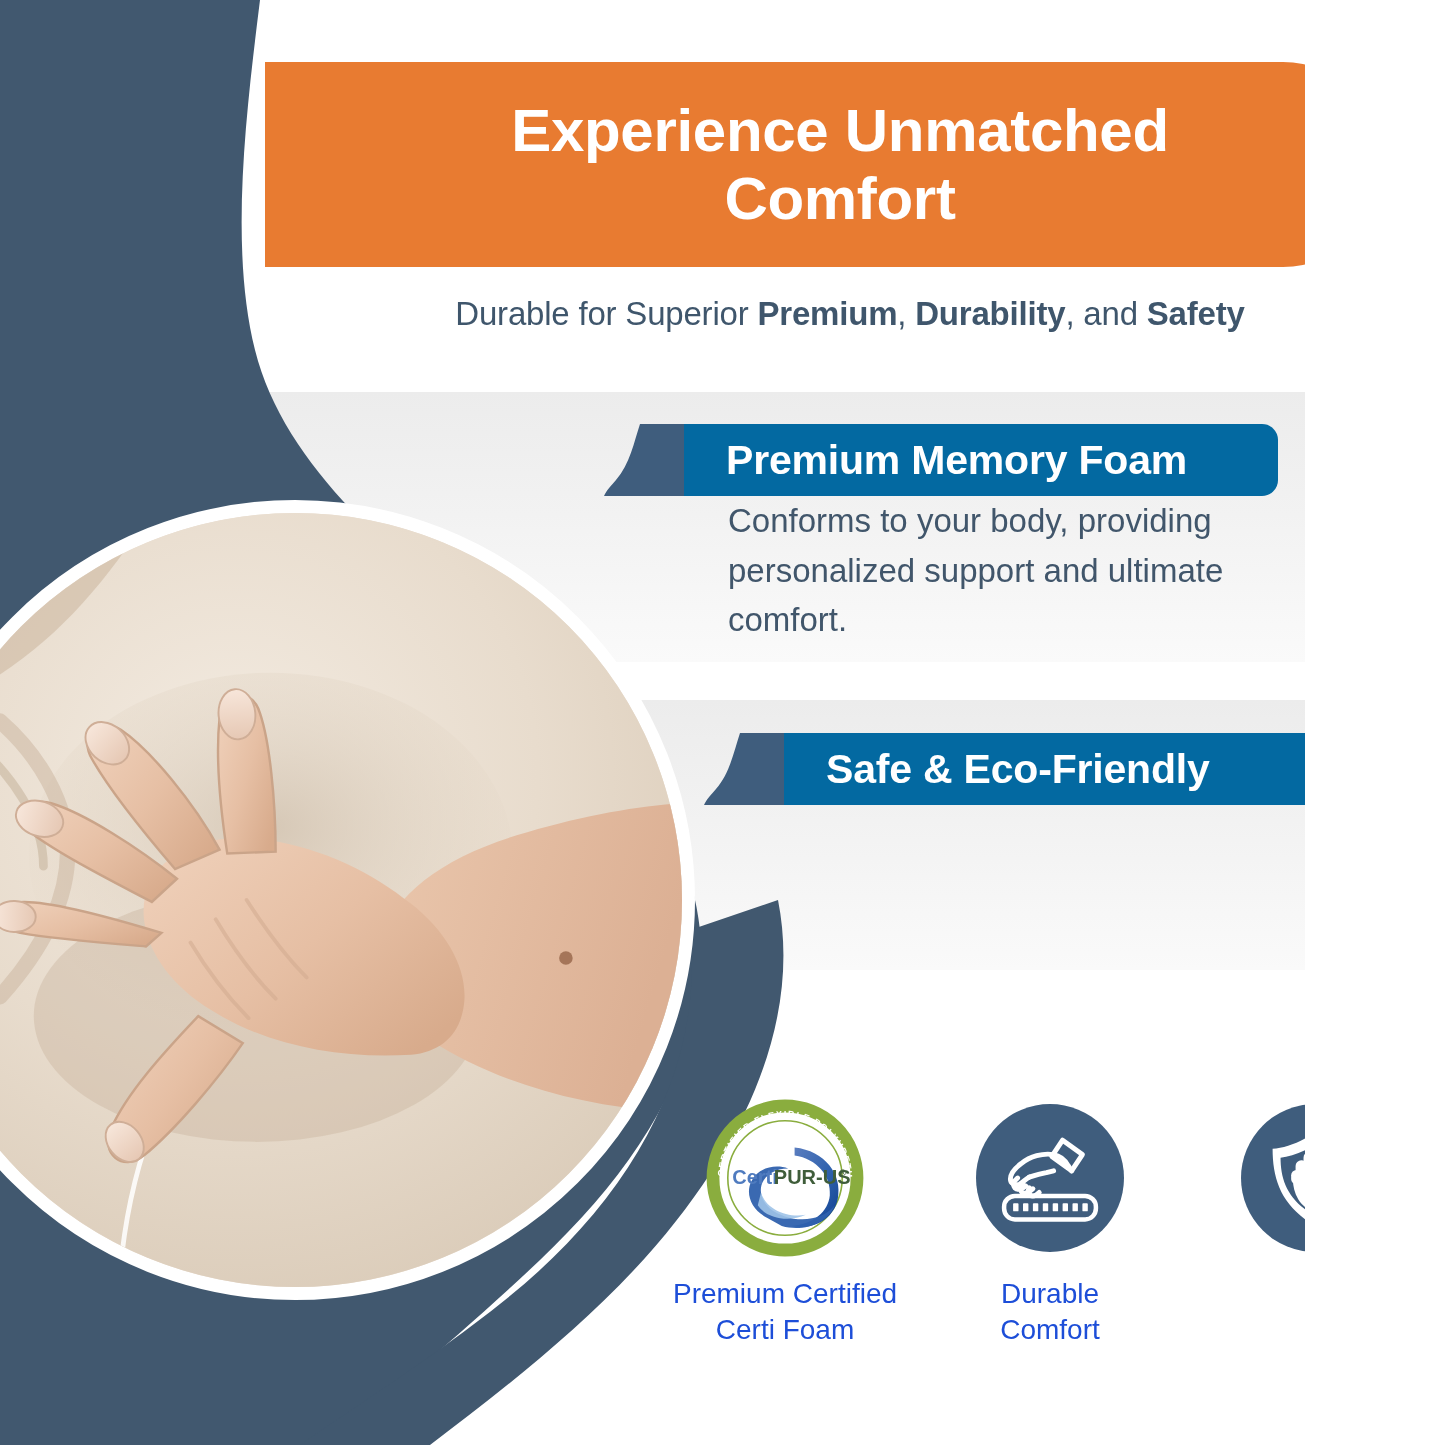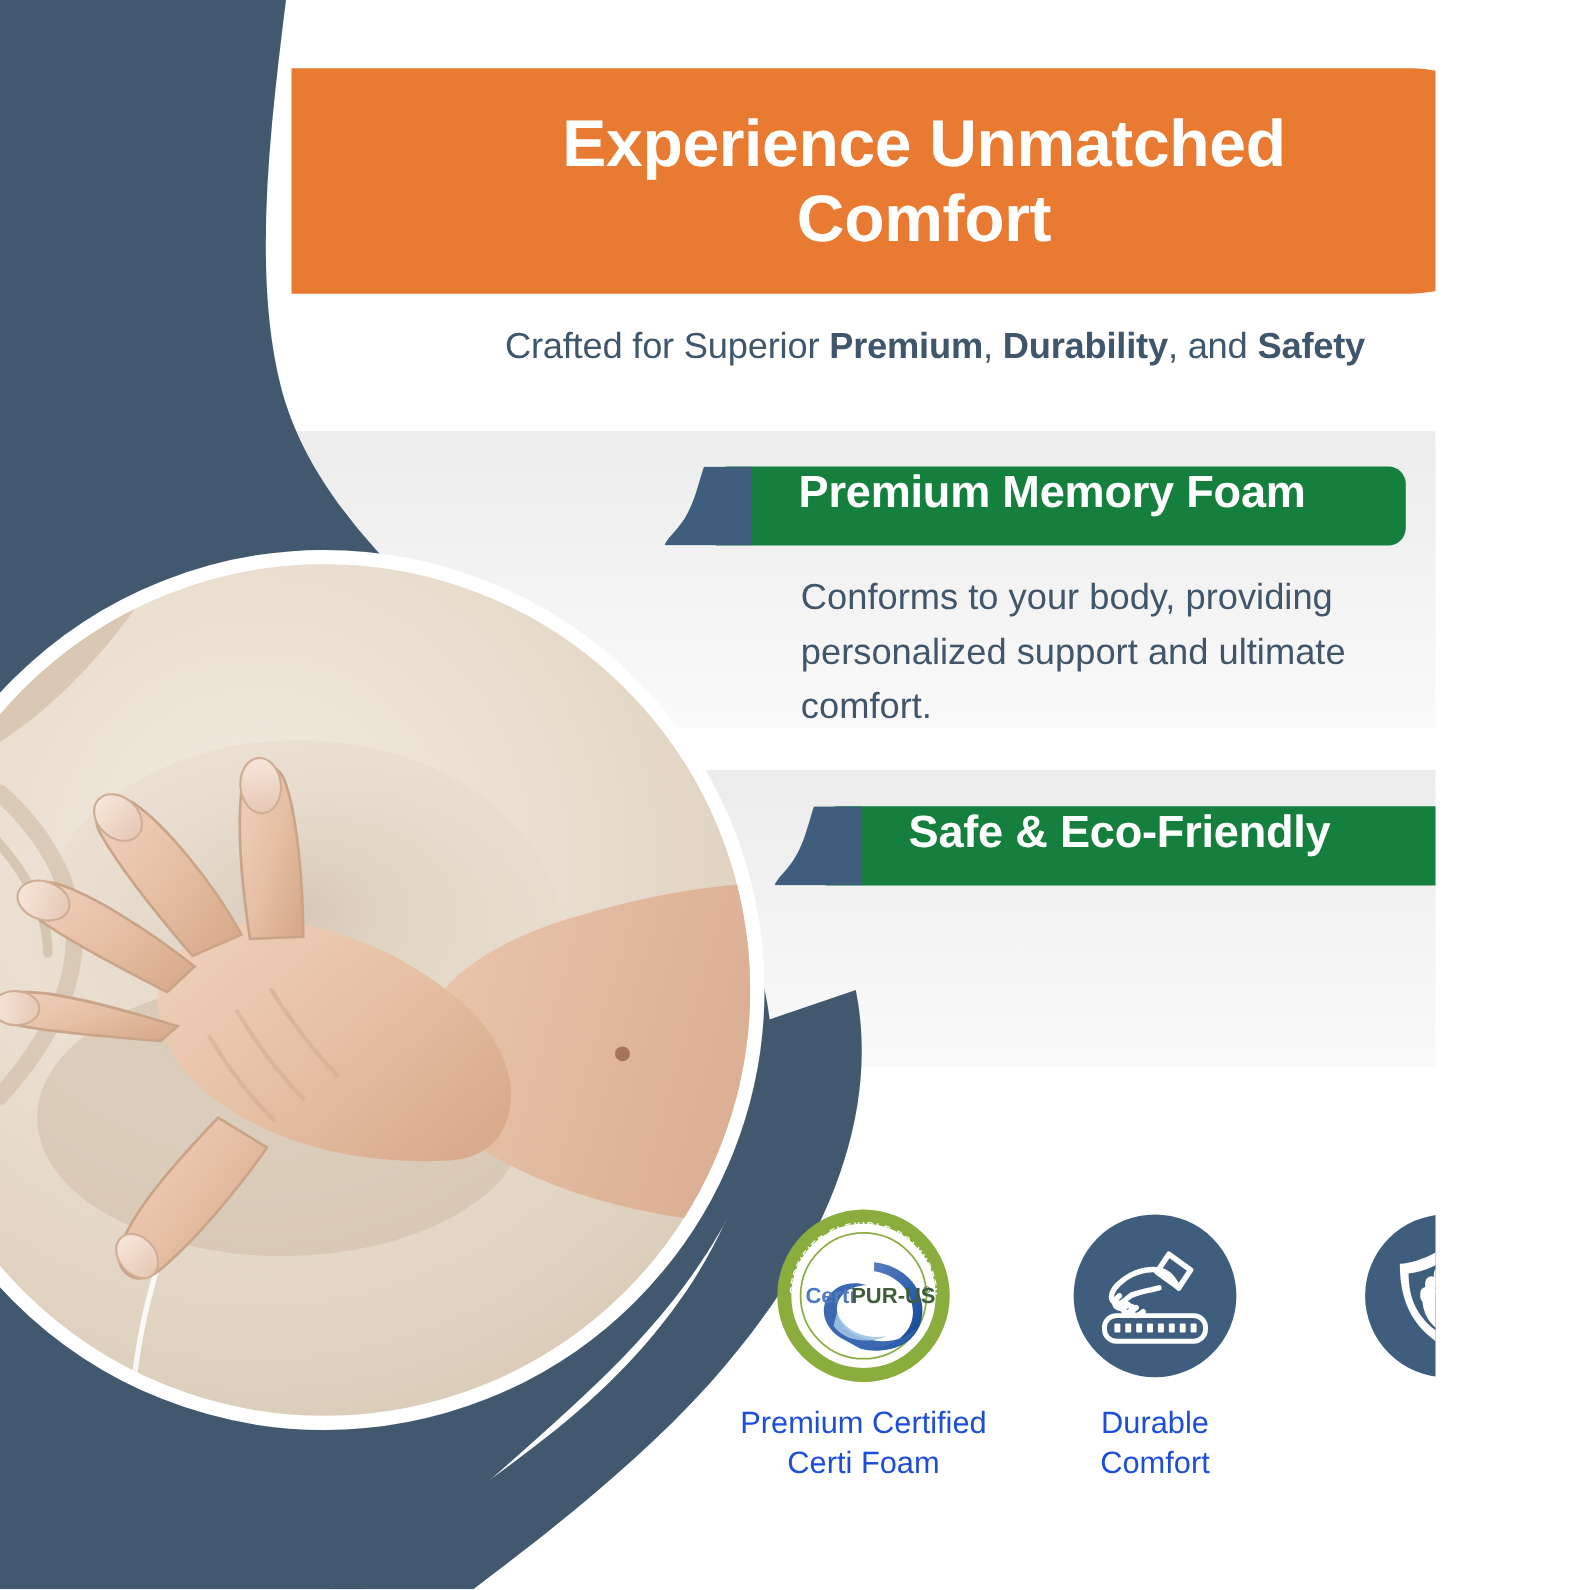--- a/index.html
+++ b/index.html
@@ -67,22 +67,23 @@
   #header-subtitle b { font-weight:bold; }
 
   
   .feature { position:absolute; }
   #feature-1 { left:648px; top:424px; width:760px; }
   #feature-2 { left:748px; top:733px; width:660px; }
 
   .feature-banner {
     position:relative;
     height:72px;
-    background:#15803d;
+    background:#0369a1;
     display:flex;
+    align-items:center;
     padding-left:78px;
     border-radius:14px 16px 16px 4px;
   }
   #feature-1 .feature-banner { width:630px; }
   #feature-2 .feature-banner { width:645px; }
 
   
   .banner-tail {
     position:absolute;
     left:-44px; top:0;
@@ -93,21 +94,20 @@
 
   .feature-title {
     color:#ffffff;
     font-size:41px;
     font-weight:bold;
     letter-spacing:-0.2px;
     white-space:nowrap;
   }
 
   .feature-body {
-    margin-top:22px;
     padding-left:80px;
     color:#41566b;
     font-size:33px;
     line-height:1.50;
     max-width:690px;
   }
   #feature-2 .feature-body { max-width:600px; }
 
   
   #photo-circle {
@@ -177,21 +177,21 @@
                C500,1392 580,1330 645,1258
                C755,1135 800,1010 778,900 Z" fill="#41586f"></path>
     </g>
   </svg>
 
   <div id="header-pill">
     <div id="header-title">Experience Unmatched Comfort</div>
   </div>
 
   <div id="header-subtitle">
-    <span>Crafted for Superior </span><b>Premium</b><span>, </span><b>Durability</b><span>, and </span><b>Safety</b>
+    <span>Durable for Superior </span><b>Premium</b><span>, </span><b>Durability</b><span>, and </span><b>Safety</b>
   </div>
 
   <div class="feature" id="feature-1">
     <div class="feature-banner">
       <div class="banner-tail">
         <svg width="80" height="72" viewBox="0 0 80 72">
           <path d="M80,0 L36,0 C30,18 26,40 12,56 C6,63 2,67 0,72 L80,72 Z" fill="#3f5d7d"></path>
         </svg>
       </div>
       <span class="feature-title">Premium Memory Foam</span>

